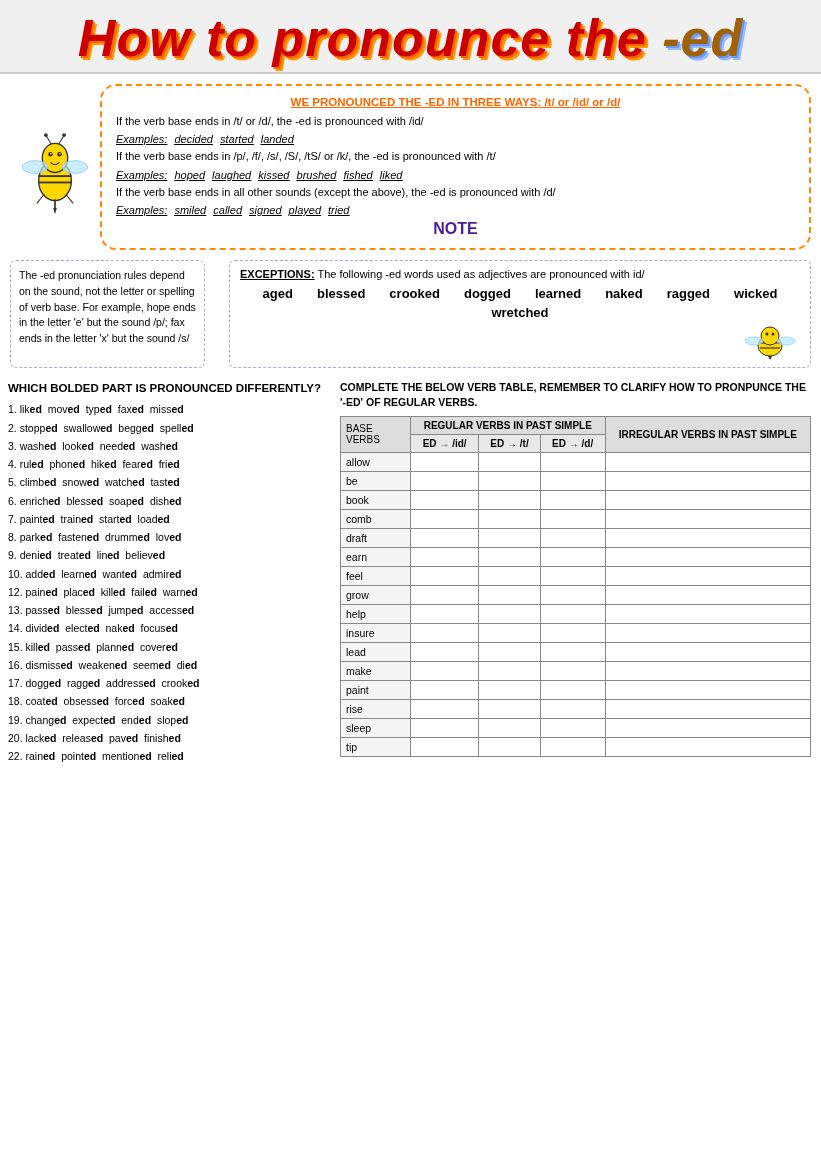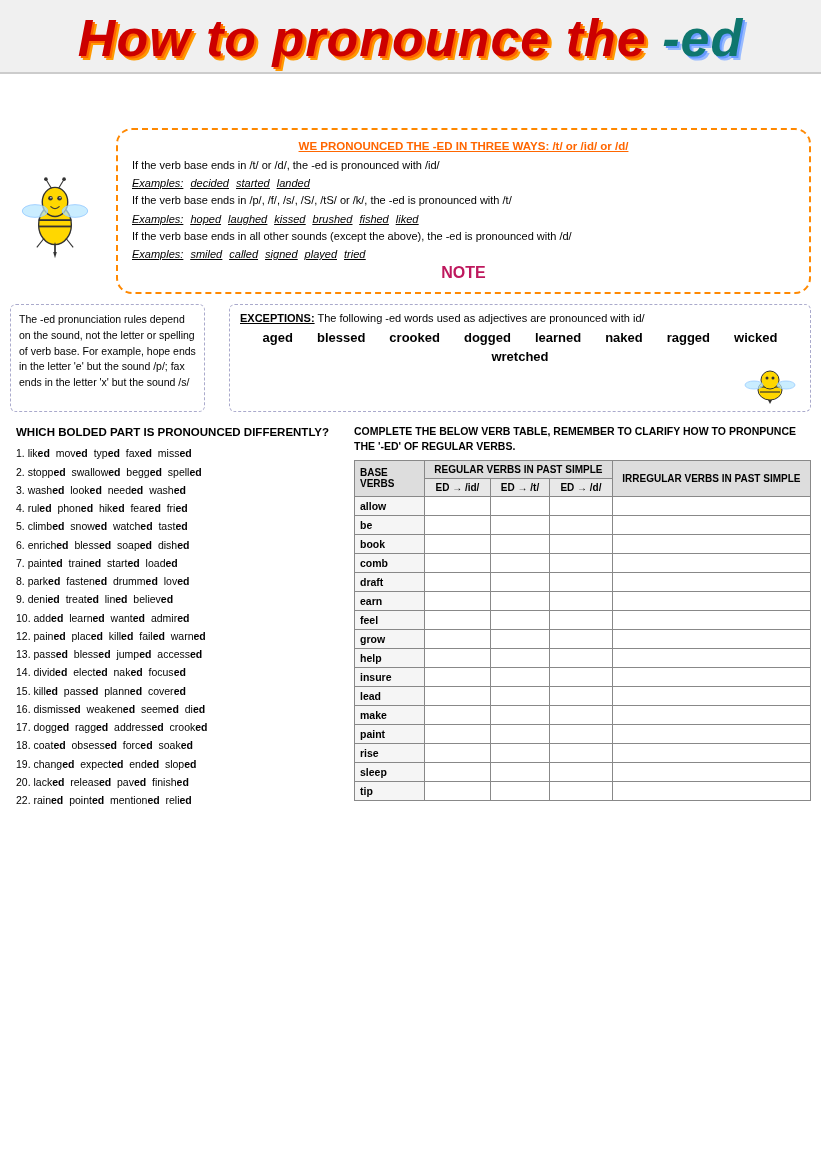--- a/index.html
+++ b/index.html
@@ -23,30 +23,29 @@
       font-size: 52px;
       font-weight: 900;
       font-style: italic;
       font-family: 'Arial Black', Arial, sans-serif;
       color: #cc0000;
       text-shadow: 2px 2px 0 #ff6600, 4px 4px 0 #ff9900;
       letter-spacing: 1px;
       display: inline-block;
     }
     .title-ed {
-      color: #0f766e;
+      color: #a16207;
       text-shadow: 2px 2px 0 #6699ff, 4px 4px 0 #99bbff;
     }
 
     
     .top-section {
       display: flex;
       padding: 10px 10px 6px 10px;
-      gap: 16px;
-      margin-top: 44px;
+      gap: 0;
     }
     .bee-left {
       width: 90px;
       flex-shrink: 0;
       display: flex;
       align-items: center;
       justify-content: center;
     }
     .bee-svg {
       width: 80px;
@@ -76,21 +75,21 @@
     .rule-examples {
       font-style: italic;
       font-size: 11px;
       margin-bottom: 4px;
     }
     .rule-examples span {
       text-decoration: underline;
       margin-right: 4px;
     }
     .note-label {
-      color: #be185d;
+      color: #4c1d95;
       font-weight: bold;
       font-size: 16px;
       text-align: center;
       margin-top: 4px;
     }
 
     
     .mid-section {
       display: flex;
       padding: 4px 10px 6px 10px;
@@ -122,22 +121,22 @@
       flex-wrap: wrap;
       gap: 4px 24px;
       font-weight: bold;
       font-size: 13px;
       justify-content: center;
     }
 
     
     .bottom-section {
       display: flex;
-      padding: 6px 10px 10px 16px;
-      gap: 18px;
+      padding: 6px 10px 10px 8px;
+      gap: 12px;
       justify-content: space-between;
     }
 
     
     .left-exercise {
       width: 320px;
       flex-shrink: 0;
     }
     .exercise-title {
       font-weight: bold;
@@ -172,21 +171,21 @@
       padding: 3px 5px;
       text-align: center;
     }
     .verb-table th {
       background: #e8e8e8;
       font-weight: bold;
       font-size: 10px;
     }
     .verb-table .base-col {
       text-align: left;
-      font-weight: bold;
+      font-weight: normal;
       background: #f5f5f5;
       width: 70px;
     }
     .verb-table .header-group {
       background: #ddd;
     }
     .verb-table td.empty-cell {
       background: #fff;
       min-height: 18px;
       height: 18px;

